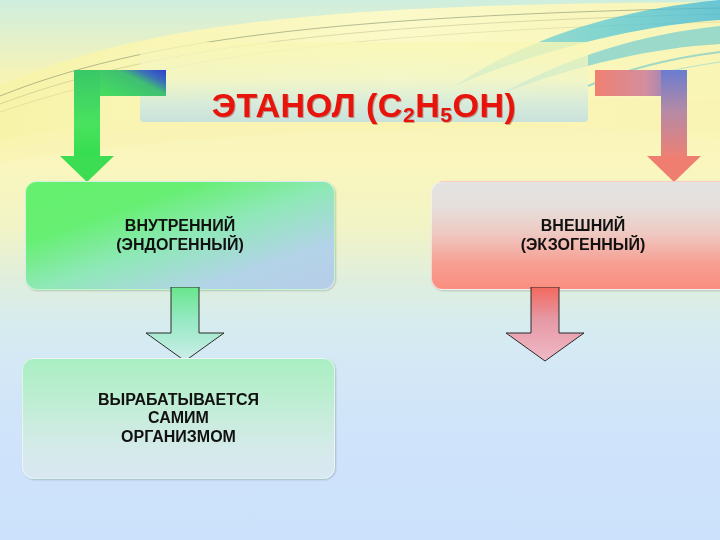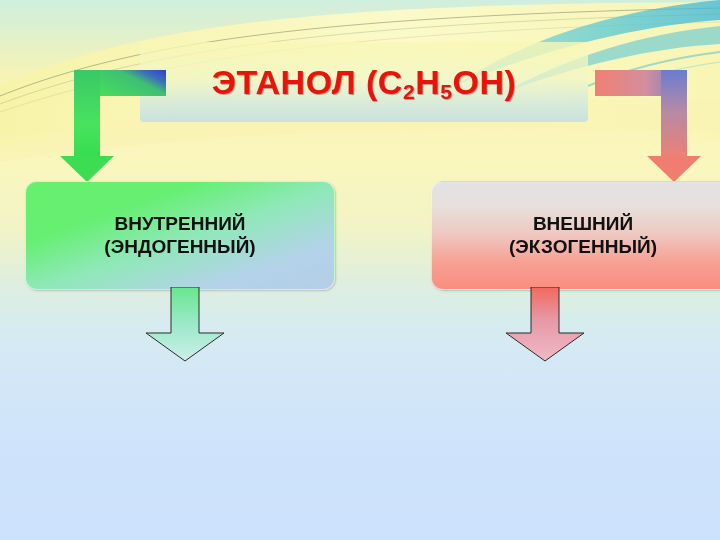--- a/index.html
+++ b/index.html
@@ -46,21 +46,21 @@
     top: 42px;
     width: 448px;
     height: 80px;
     border-radius: 4px;
     background: linear-gradient(to bottom,
       rgba(250,247,180,0.80) 0%,
       rgba(240,246,200,0.72) 45%,
       rgba(206,232,226,0.80) 78%,
       rgba(192,222,226,0.85) 100%);
     display: flex;
-    align-items: center;
+    align-items: flex-end;
     justify-content: center;
   }
   .title-text {
     font-size: 34px;
     font-weight: bold;
     color: #e8140c;
     letter-spacing: 0.5px;
     white-space: nowrap;
     text-shadow: 1px 1px 0 rgba(140,0,0,0.35);
     line-height: 1;
@@ -83,21 +83,21 @@
     position: absolute;
     border-radius: 12px;
     display: flex;
     align-items: center;
     justify-content: center;
     text-align: center;
     box-shadow: 1px 1px 2px rgba(0,0,0,0.18);
     border: 1px solid rgba(255,255,255,0.55);
   }
   .box-text {
-    font-size: 19px;
+    font-size: 16px;
     font-weight: bold;
     color: #111;
     line-height: 1.16;
     padding: 0 6px;
     white-space: pre-line;
   }
 
   #box-internal {
     left: 25px;  top: 181px;  width: 308px; height: 107px;
     background: linear-gradient(to bottom right,
@@ -231,15 +231,20 @@
     <defs>
       <linearGradient id="mdr" x1="0" y1="0" x2="0" y2="1">
         <stop offset="0%" stop-color="#f2695e"></stop>
         <stop offset="45%" stop-color="#e59aa6"></stop>
         <stop offset="100%" stop-color="#f0b9c6"></stop>
       </linearGradient>
     </defs>
     <polygon points="31,0 59,0 59,46 84,46 45,74 6,46 31,46" fill="url(#mdr)" stroke="#2a2a2a" stroke-width="1"></polygon>
   </svg>
 
+  <div class="box" id="box-produced">
+    <div class="box-text">ВЫРАБАТЫВАЕТСЯ
+САМИМ
+ОРГАНИЗМОМ</div>
+  </div>
 
 
 </div>
 
 </body></html>

